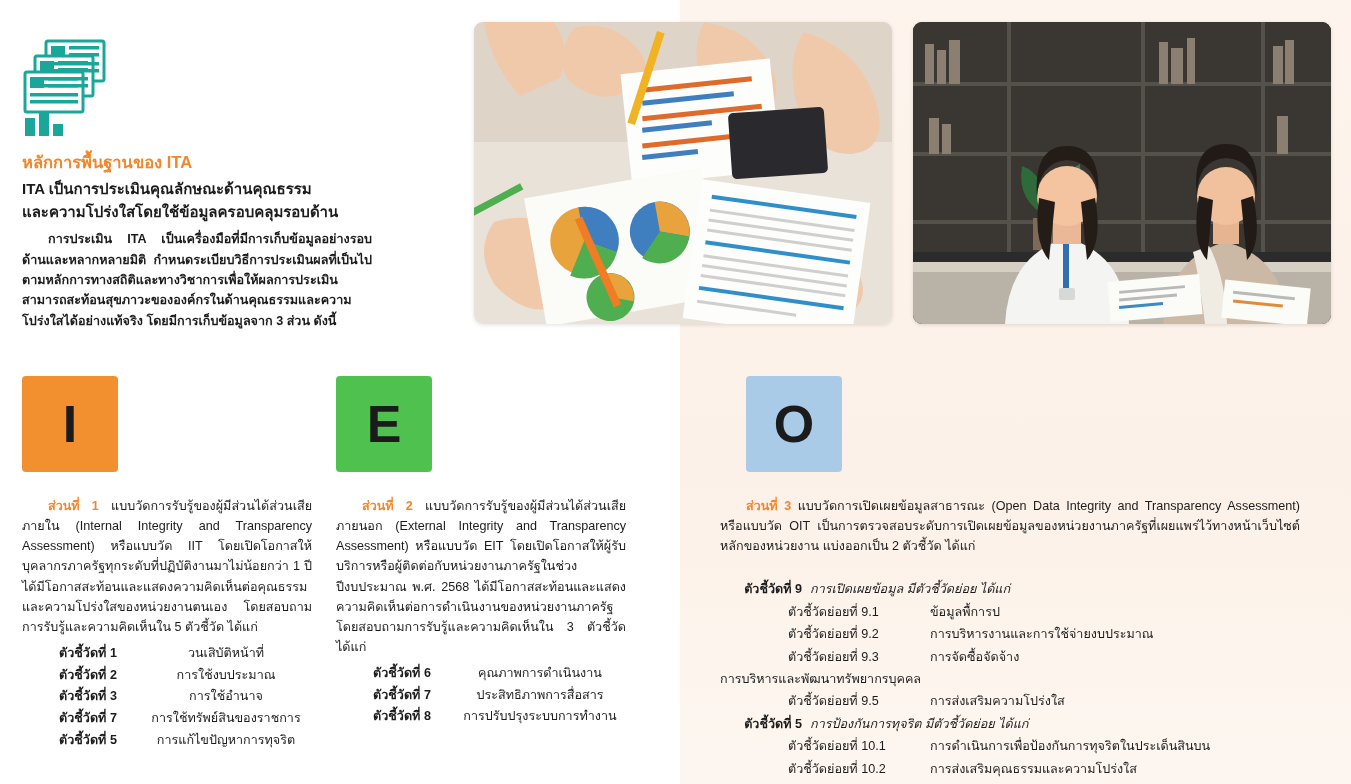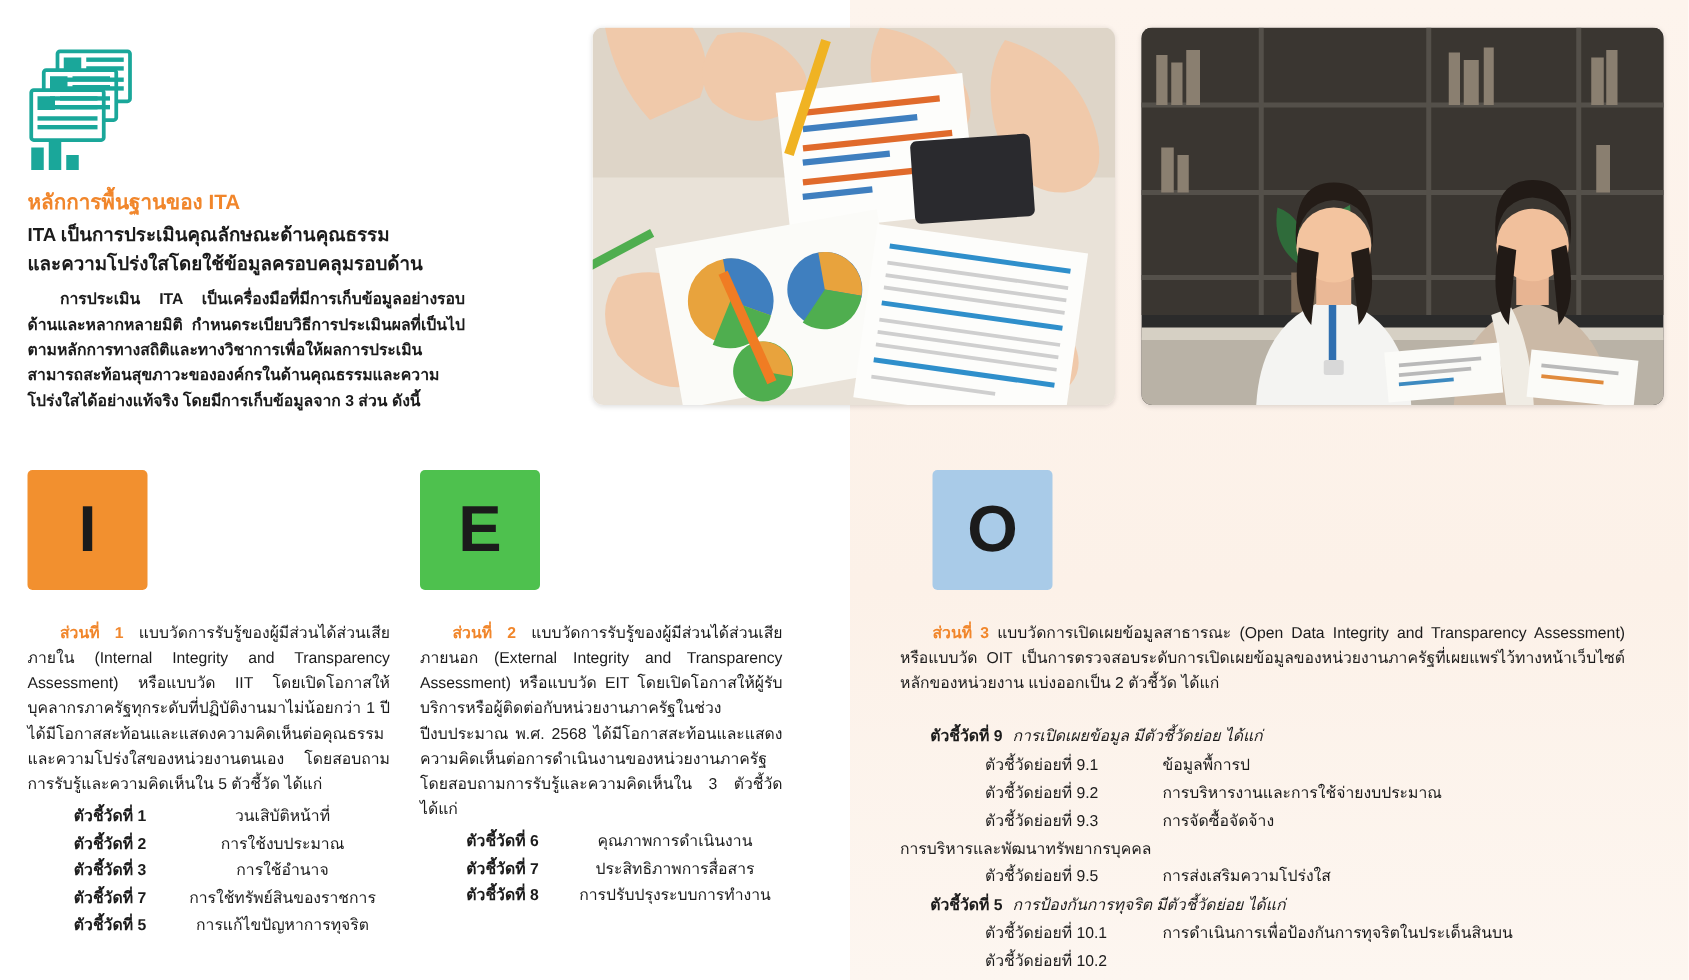--- a/index.html
+++ b/index.html
@@ -376,15 +376,16 @@
     <div class="c3-head">
       <span class="c3-head-key">ตัวชี้วัดที่ 5</span>
       <span class="c3-head-val">การป้องกันการทุจริต มีตัวชี้วัดย่อย ได้แก่</span>
     </div>
     <div class="c3-sub">
       <span class="c3-sub-key">ตัวชี้วัดย่อยที่ 10.1</span>
       <span class="c3-sub-val">การดำเนินการเพื่อป้องกันการทุจริตในประเด็นสินบน</span>
     </div>
     <div class="c3-sub">
       <span class="c3-sub-key">ตัวชี้วัดย่อยที่ 10.2</span>
+      <span class="c3-sub-val">การส่งเสริมคุณธรรมและความโปร่งใส</span>
     </div>
   </div>
 </div>
 
 </body></html>

